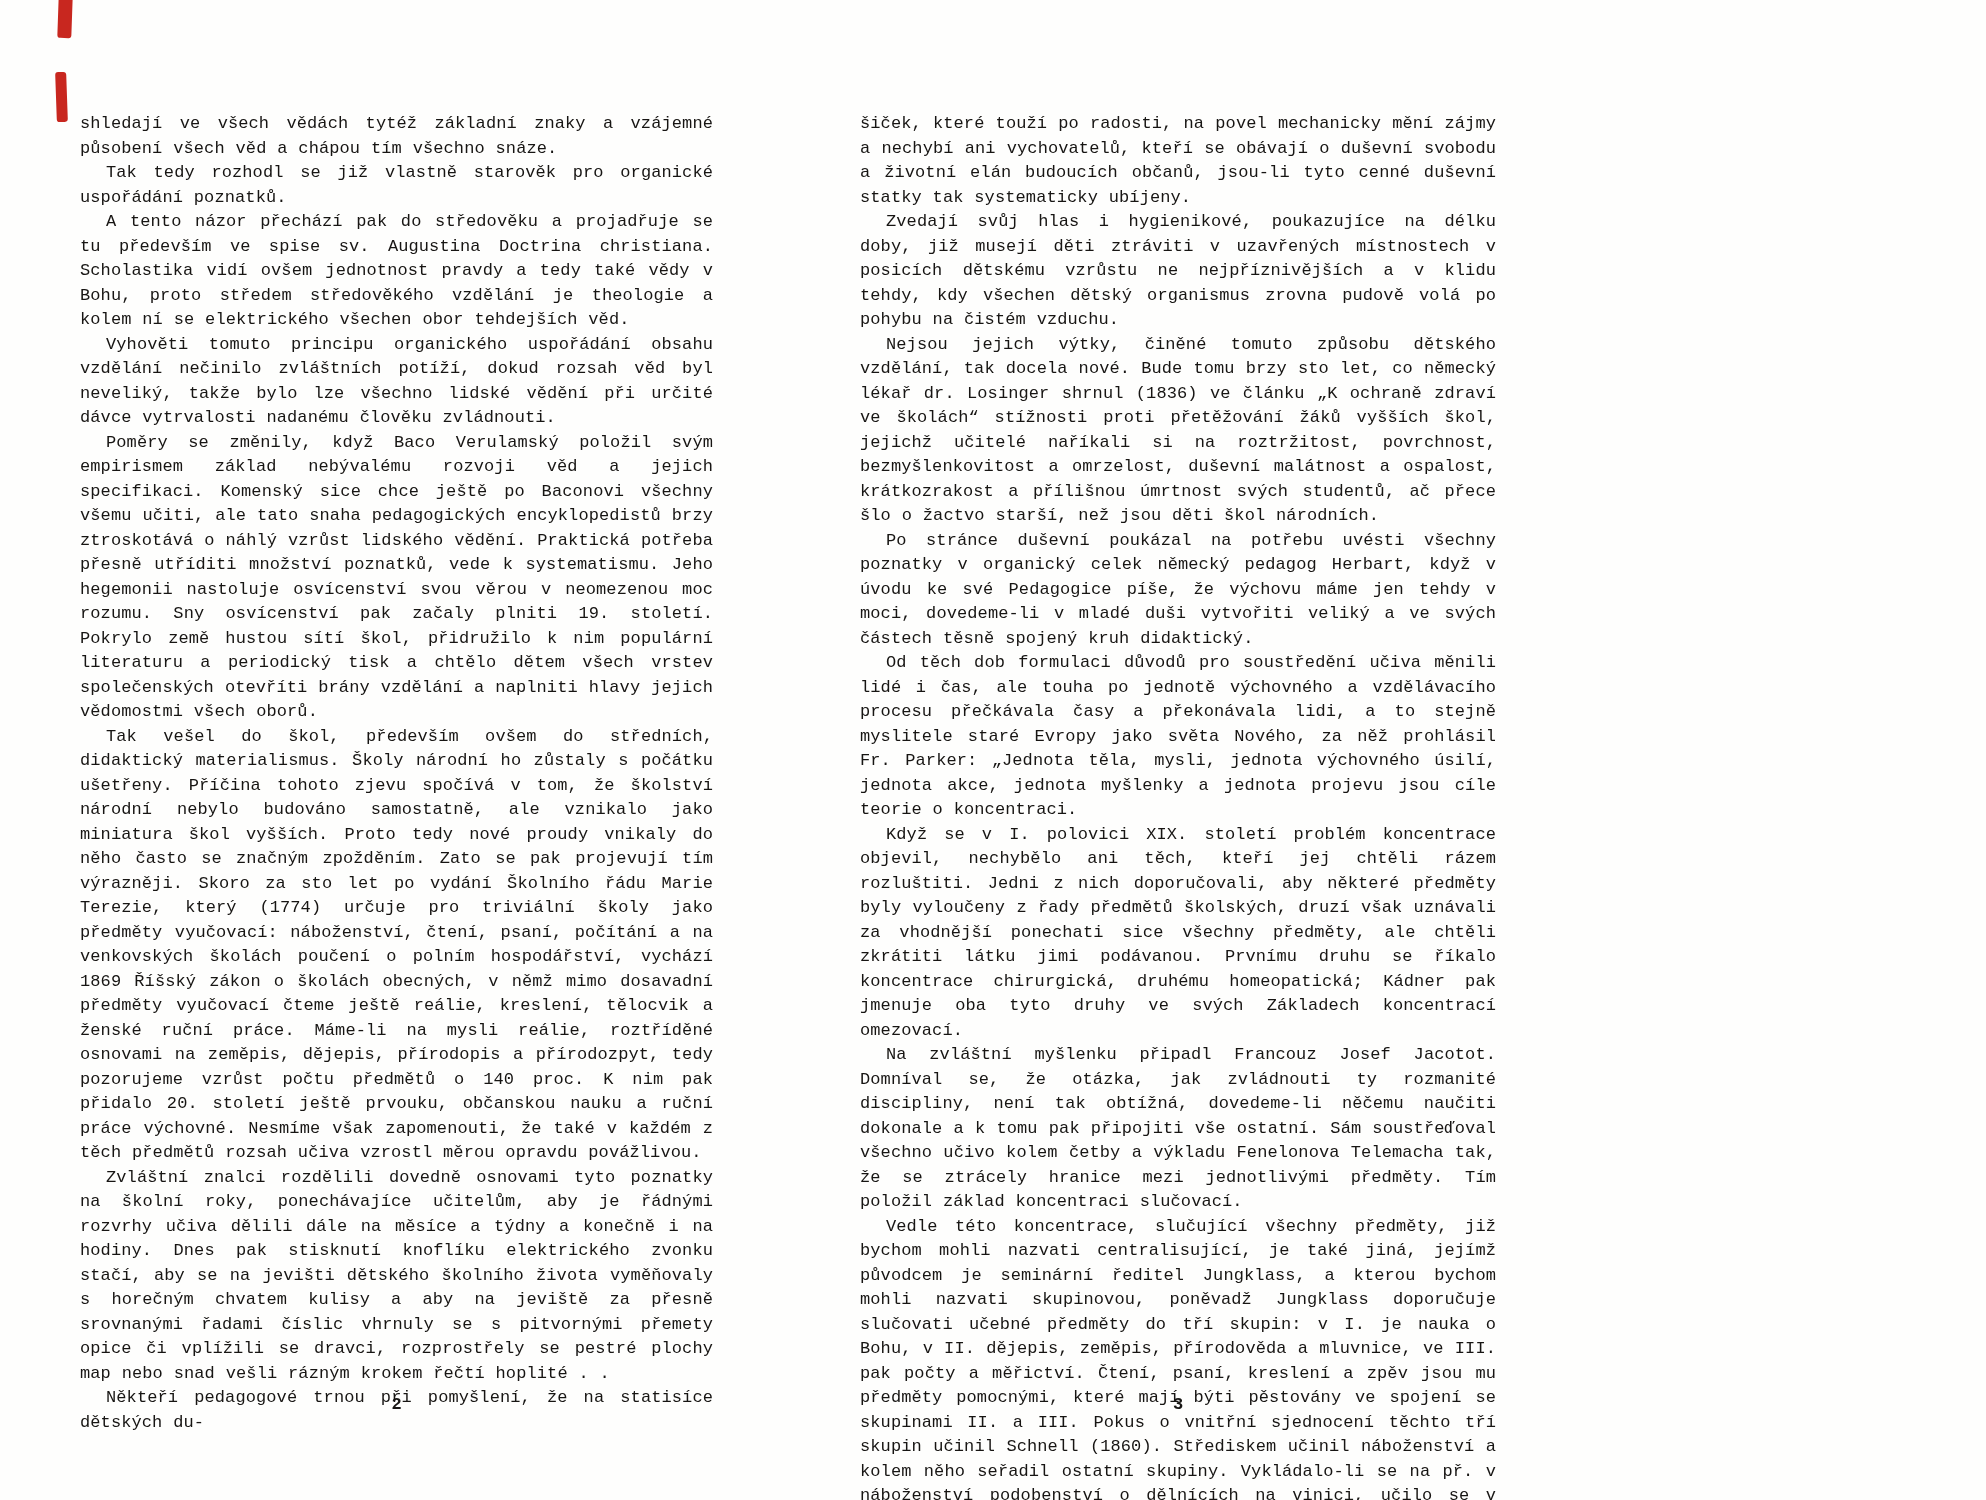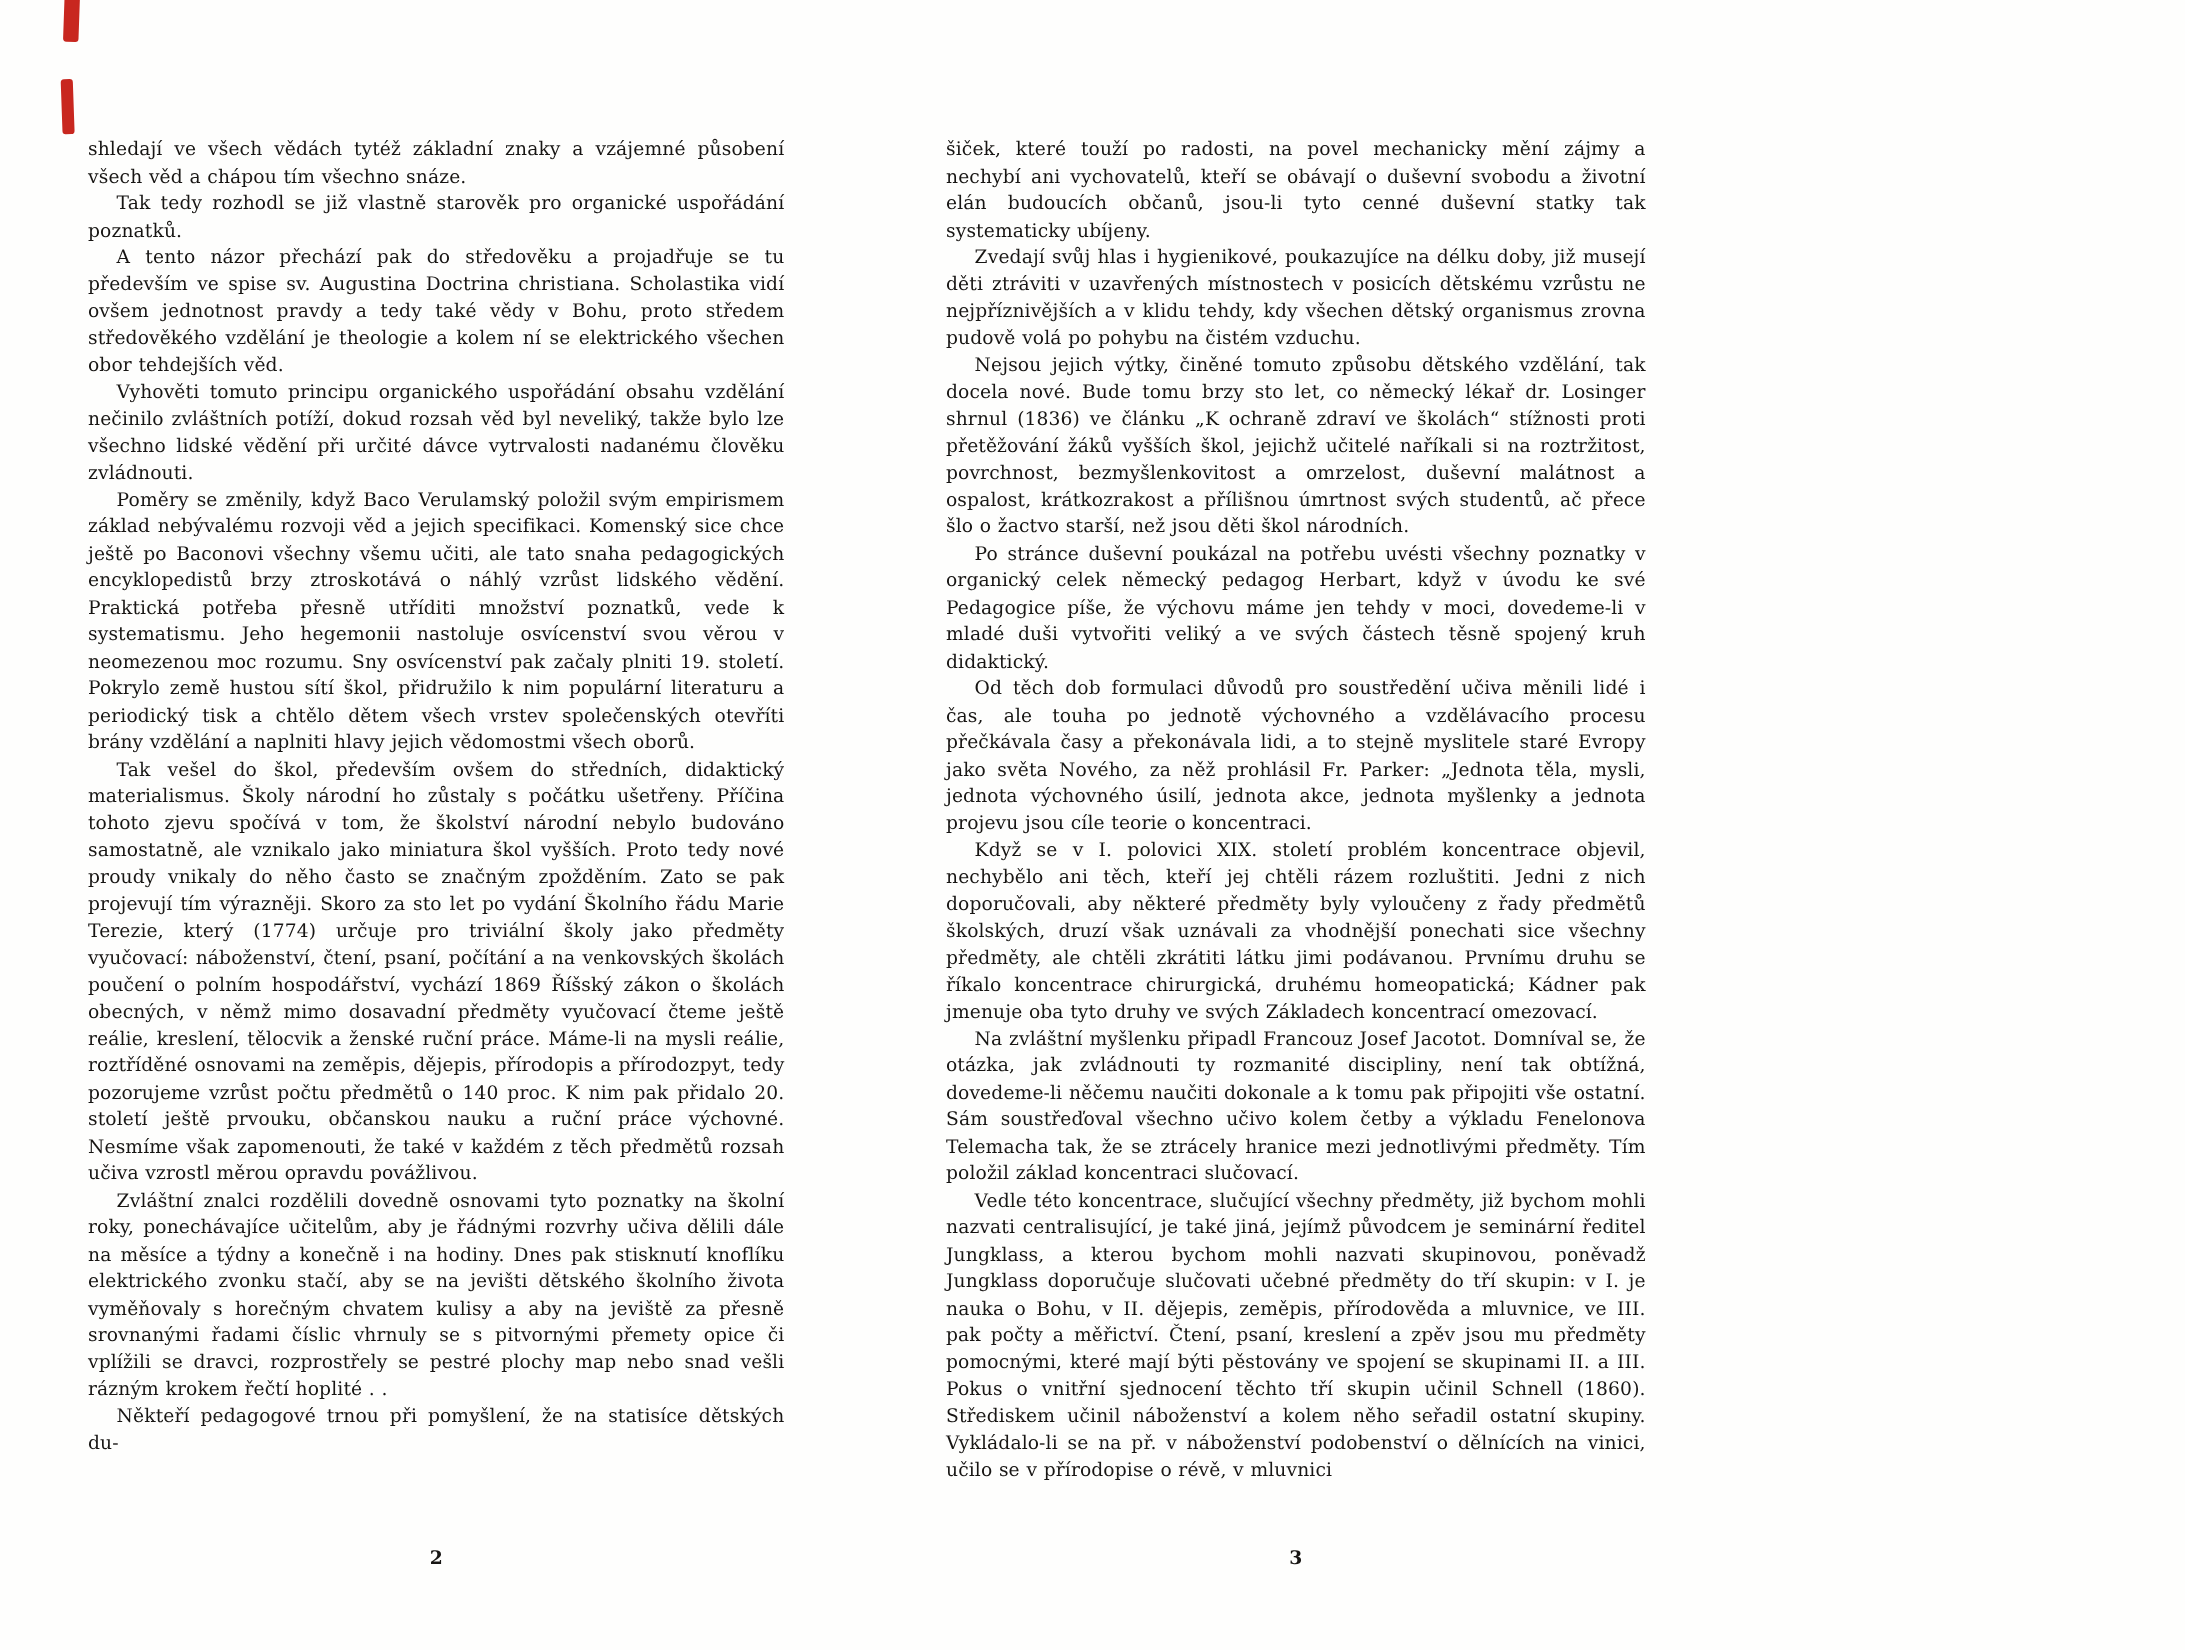--- a/index.html
+++ b/index.html
@@ -10,21 +10,22 @@
     position: relative;
     width: 1986px;
     height: 1500px;
     background: #fefefd;
     overflow: hidden;
     font-family: "DejaVu Serif", "Liberation Serif", serif;
     color: #171513;
   }
   .page {
     position: absolute;
-    top: 124px;
+    top: 112px;
+    font-family: Liberation Mono, monospace;
   }
   .page-left  { left: 80px;  width: 633px; }
   .page-right { left: 860px; width: 636px; }
   .page-body p {
     margin: 0;
     font-size: 17px;
     line-height: 24.5px;
     text-align: justify;
     letter-spacing: 0.1px;
     word-spacing: 0.5px;

